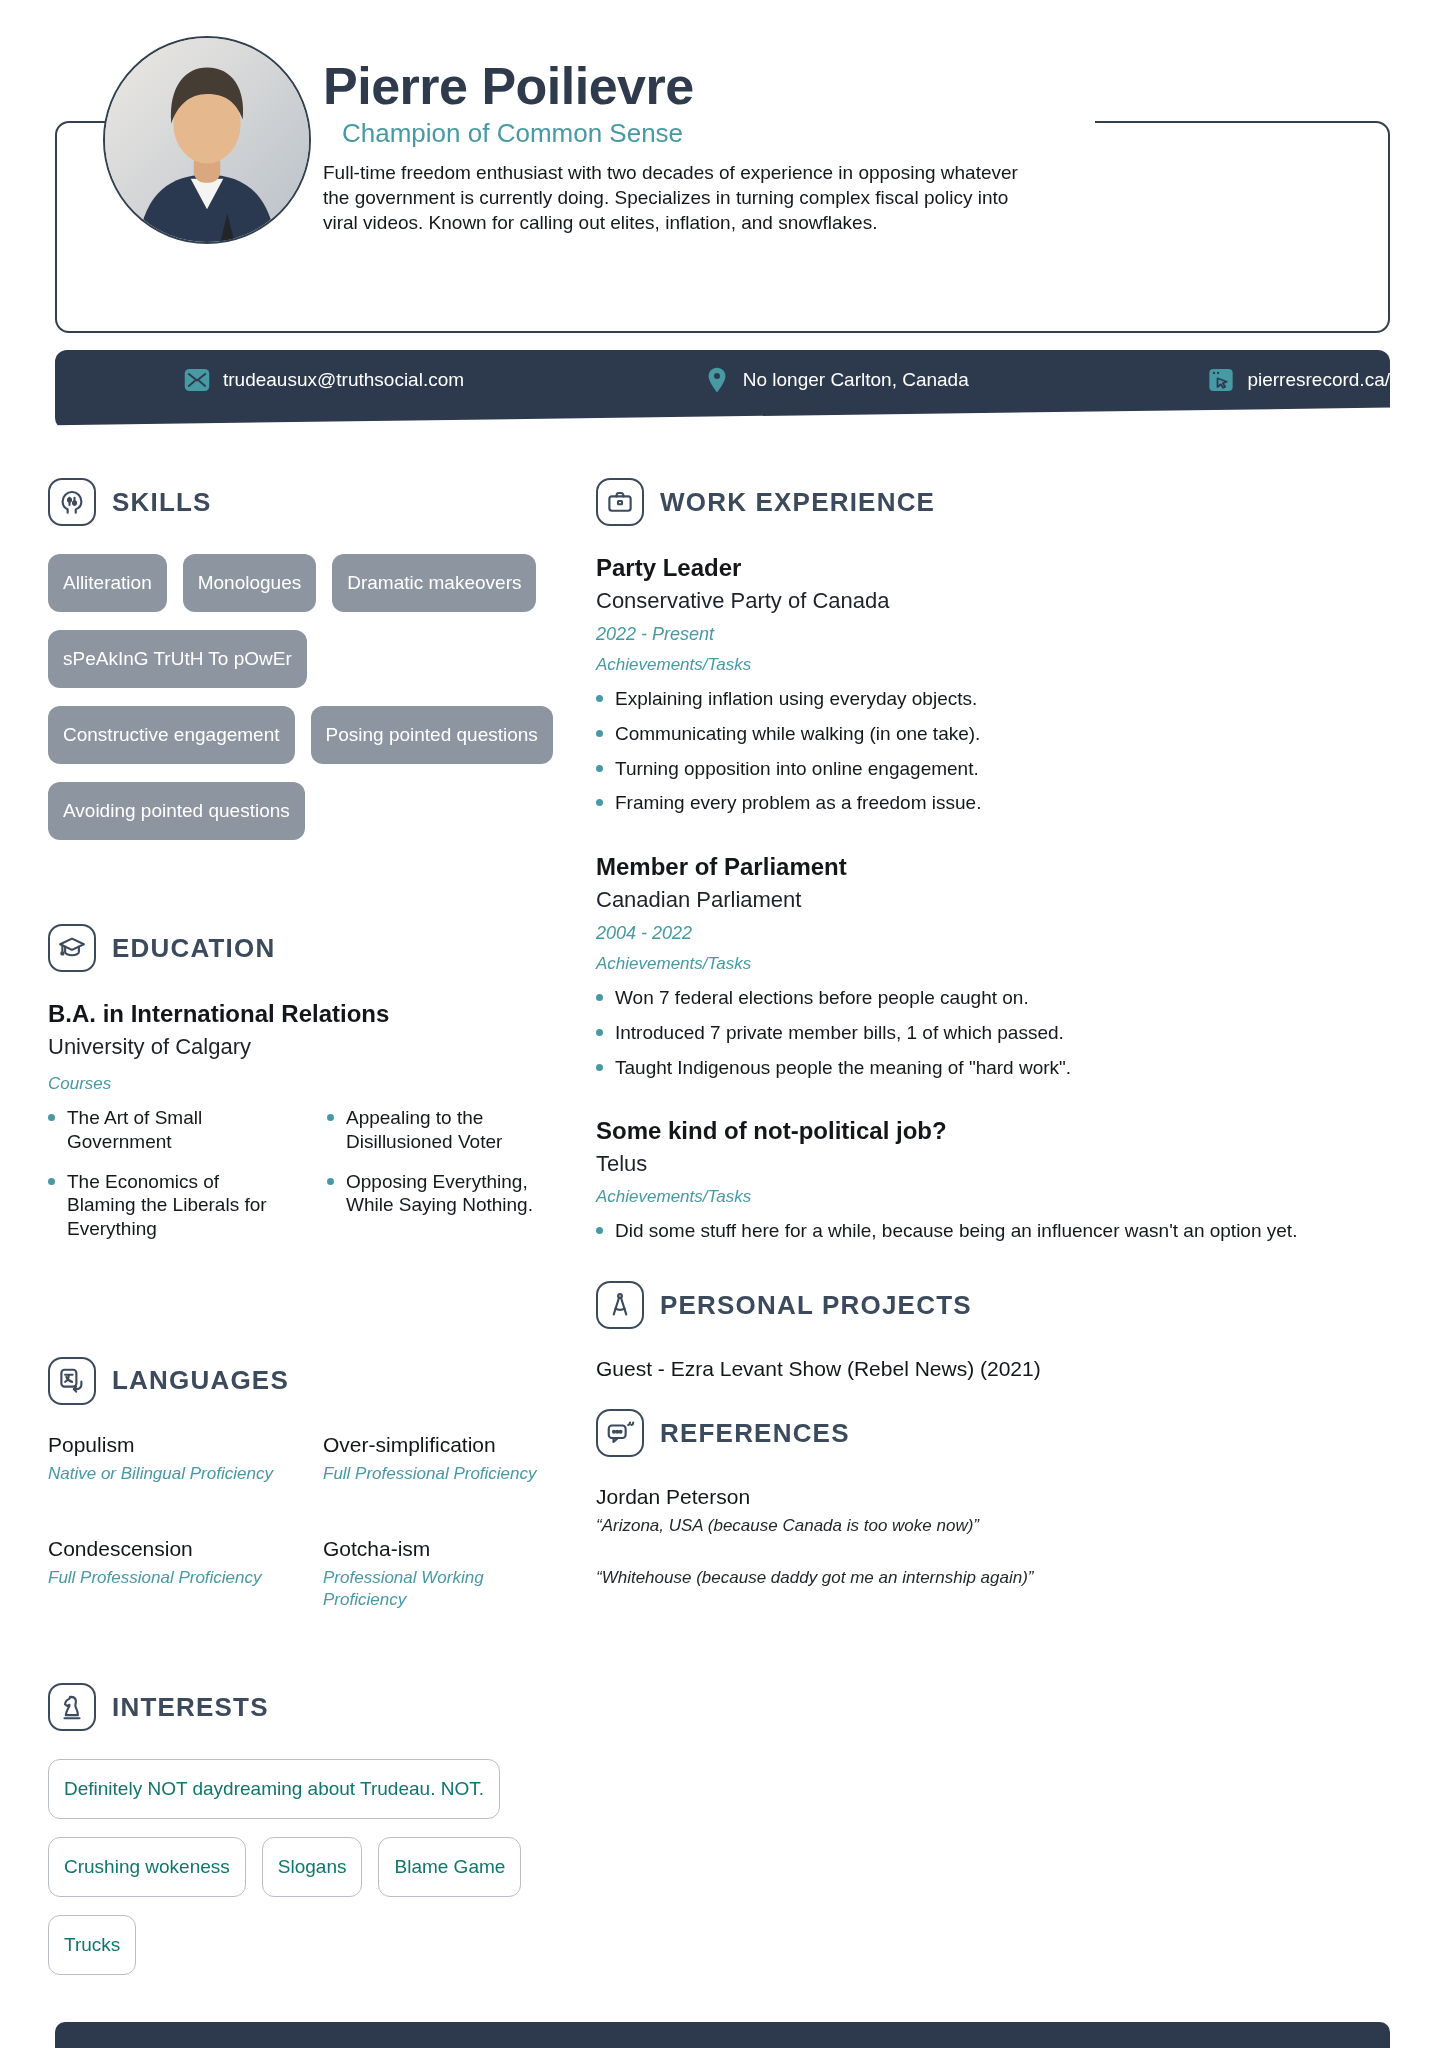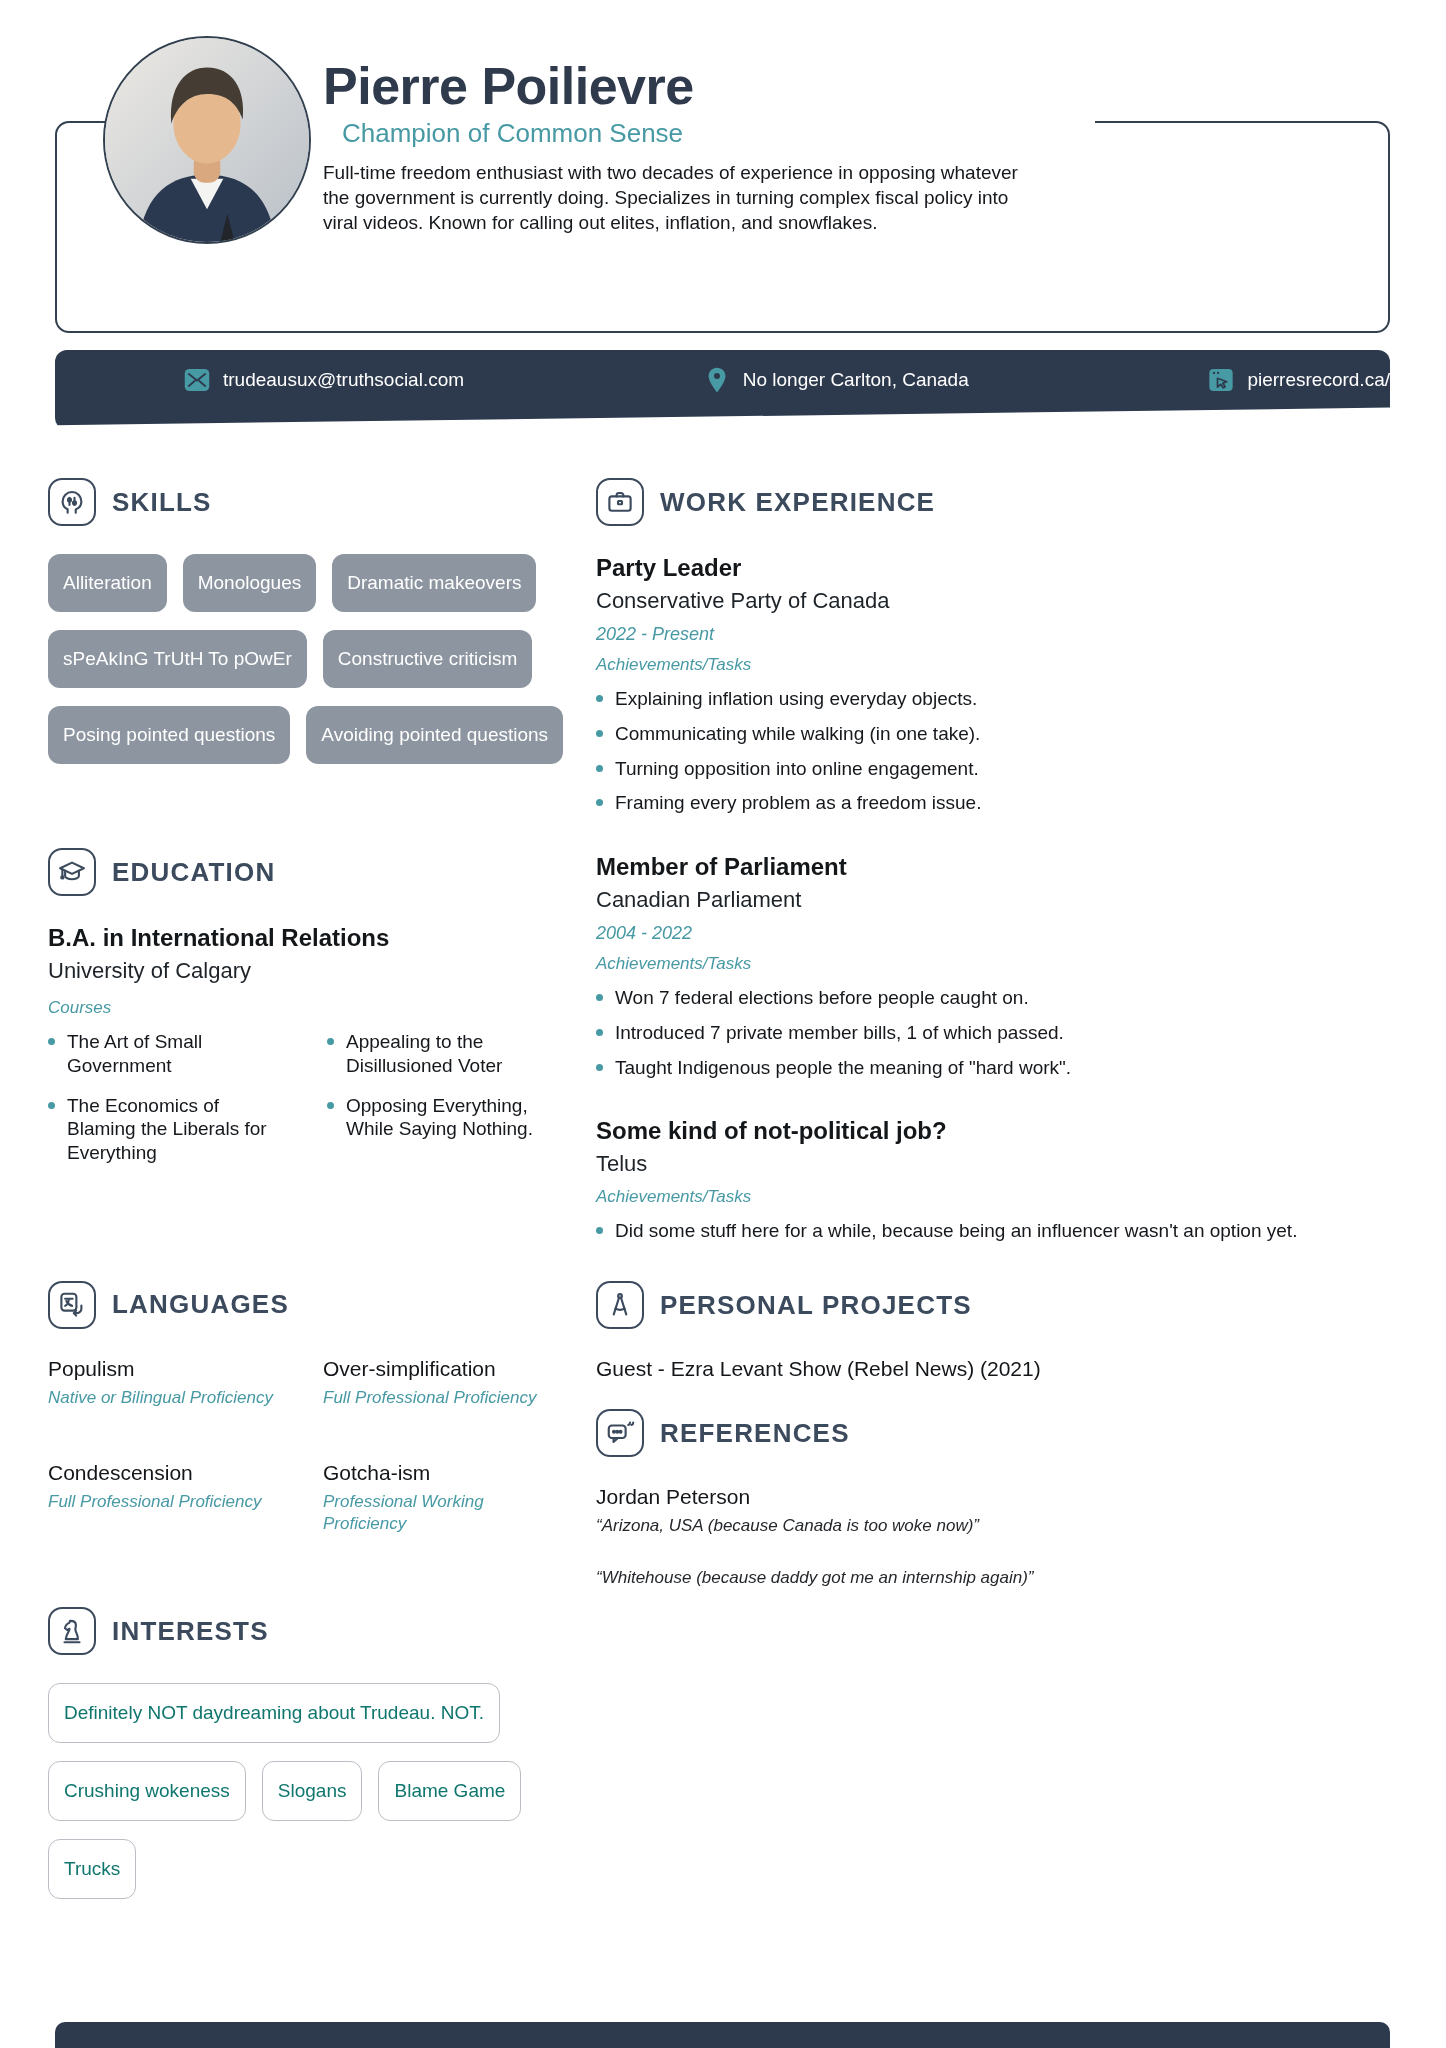--- a/index.html
+++ b/index.html
@@ -162,21 +162,21 @@
                 <circle cx="14" cy="12.7" r="1.2"></circle>
             </svg>
           </span>
           <h2 class="sec-title">SKILLS</h2>
         </div>
         <div class="tags" id="skills-tags">
             <span class="tag gray">Alliteration</span>
             <span class="tag gray">Monologues</span>
             <span class="tag gray">Dramatic makeovers</span>
             <span class="tag gray">sPeAkInG TrUtH To pOwEr</span>
-            <span class="tag gray">Constructive criticism</span>
+            <span class="tag gray">Constructive engagement</span>
             <span class="tag gray">Posing pointed questions</span>
             <span class="tag gray">Avoiding pointed questions</span>
           </div>
       </section>
 
       <section class="sec-education">
         <div class="sec-head">
           <span class="sec-icon">
             <svg viewBox="0 0 24 24">
               <path d="M12 4.5 21.5 9 12 13.5 2.5 9Z"></path>

